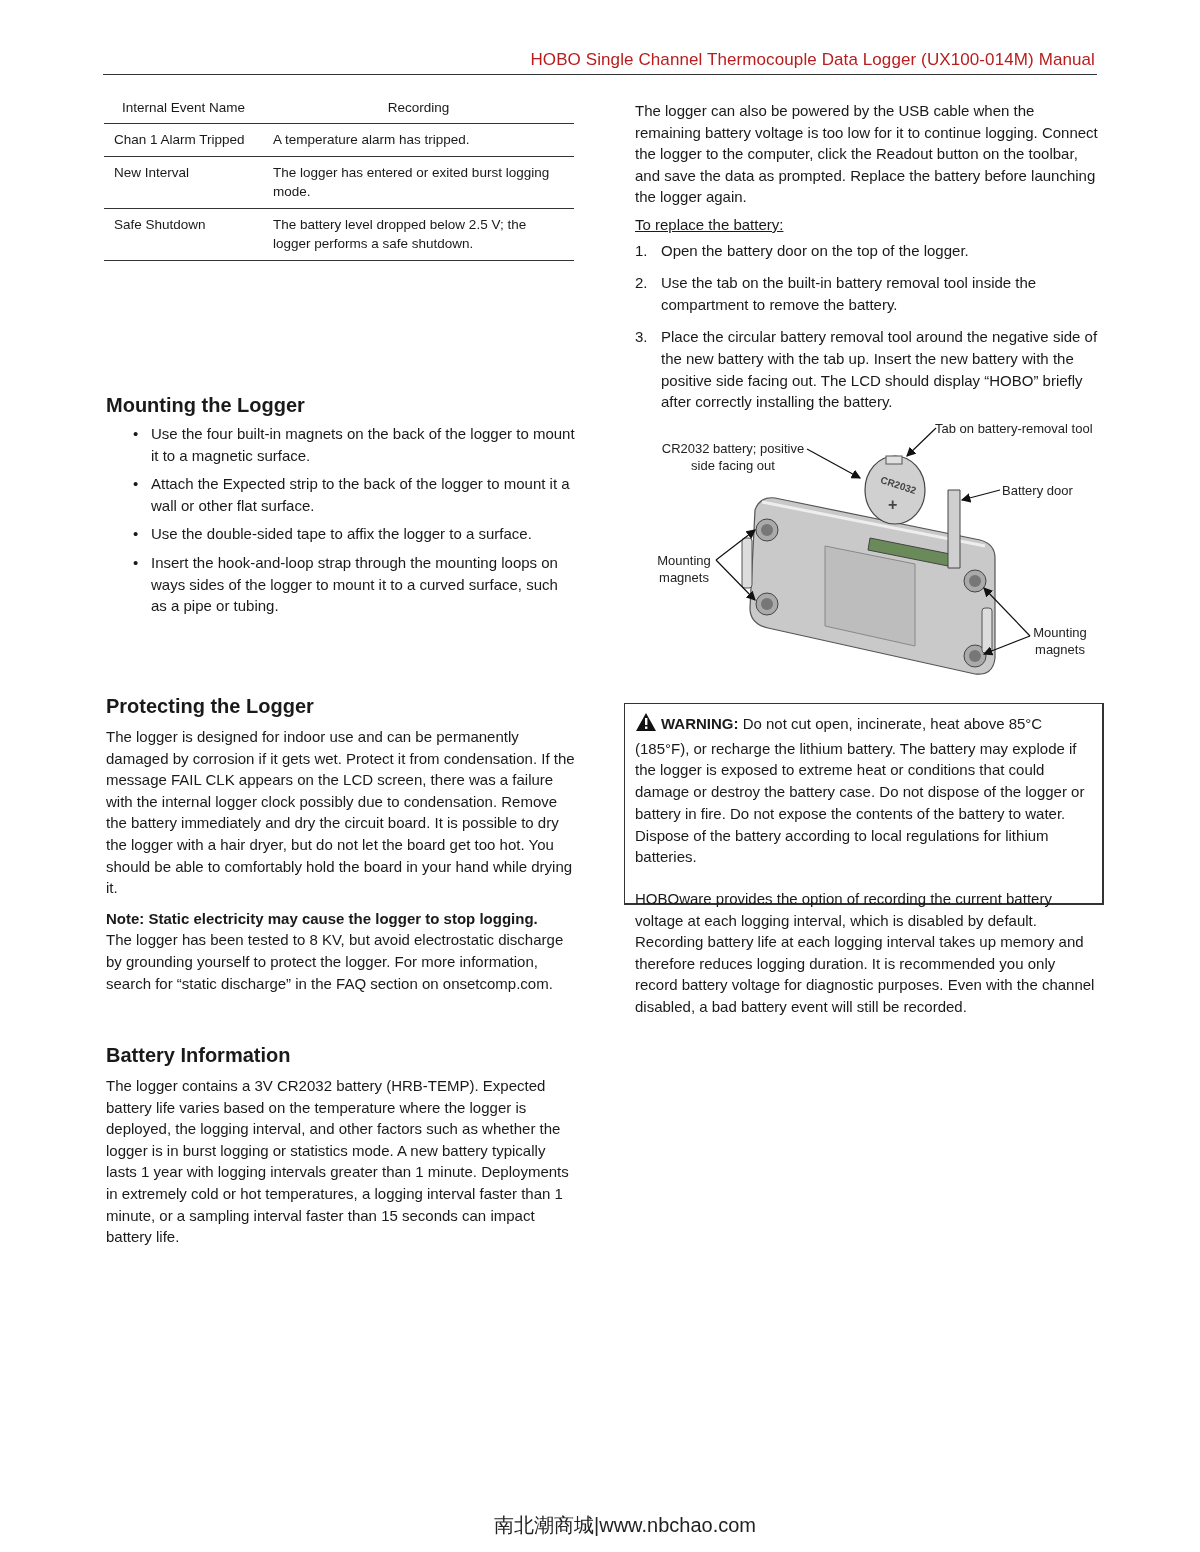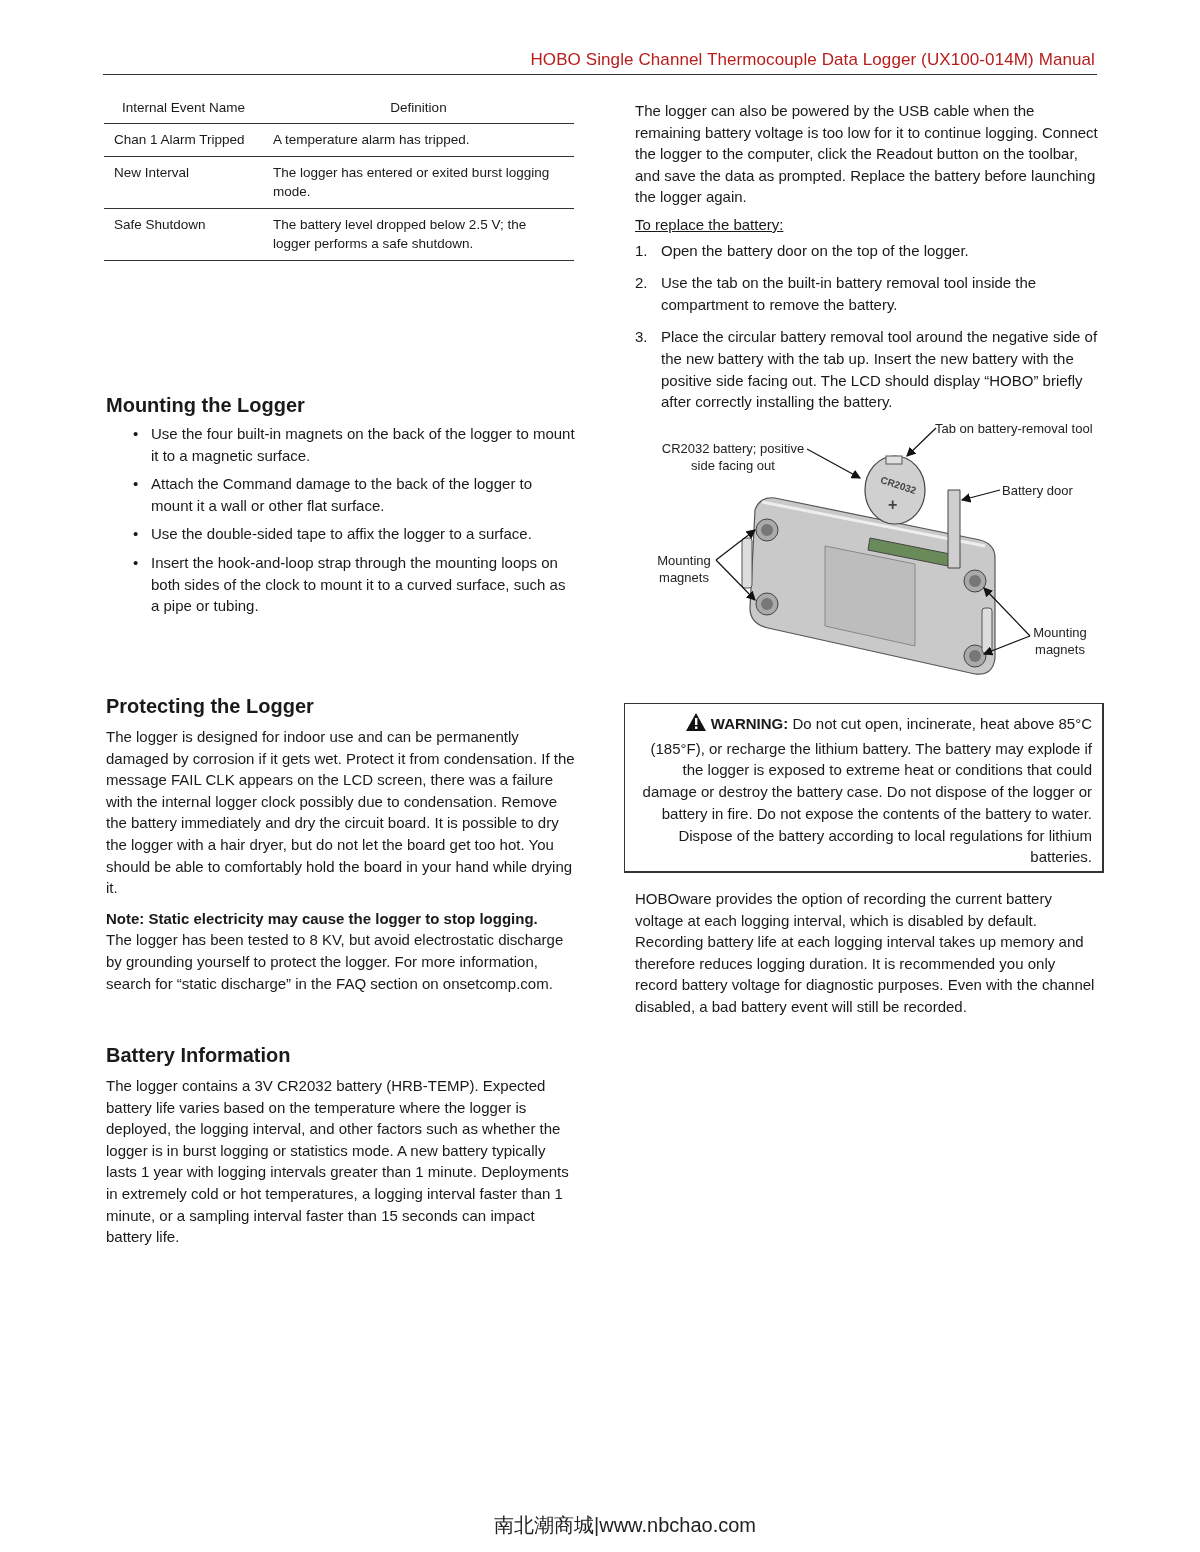--- a/index.html
+++ b/index.html
@@ -25,40 +25,40 @@
   ul.bullets li { position: relative; padding-left: 45px; margin-bottom: 7px; }
   ul.bullets li::before { content: "\2022"; position: absolute; left: 27px; top: 0; font-size: 15px; }
 
   ol.steps { list-style: none; padding: 0; margin: 4px 0 0 0; }
   ol.steps li { position: relative; padding-left: 26px; margin-bottom: 11px; }
   ol.steps li .num { position: absolute; left: 0; top: 0; }
 
   .figure { position: absolute; left: 650px; top: 418px; width: 450px; height: 270px; }
   .fig-label { position: absolute; font-size: 13px; line-height: 17px; color: #222; text-align: center; }
 
-  .warning { position: absolute; left: 624px; top: 703px; width: 480px; height: 170px;
-             border: 1.5px solid #333; border-right-width: 2.5px; border-bottom-width: 2.5px; box-sizing: border-box; padding: 8px 10px; text-align: right; }
+  .warning { position: absolute; left: 624px; top: 703px; width: 480px; height: 202px;
+             border: 1.5px solid #333; border-right-width: 2.5px; border-bottom-width: 2.5px; box-sizing: border-box; padding: 8px 10px; }
   .warning p { font-size: 15px; line-height: 21.7px; }
   .warn-icon { display: inline-block; vertical-align: -3px; margin-right: 4px; }
 
   .footer { position: absolute; left: 0; width: 1250px; top: 1512px; text-align: center; font-size: 20px; color: #222; }
 </style>
 </head>
 <body>
 
 <div class="header">
   <span class="header-title">HOBO Single Channel Thermocouple Data Logger (UX100-014M) Manual</span>
 </div>
 
 <div class="col-left">
   <table class="events">
     <thead>
       <tr>
         <th>Internal Event Name</th>
-        <th>Definition</th>
+        <th>Recording</th>
       </tr>
     </thead>
     <tbody>
       <tr>
         <td><span>Chan 1 Alarm Tripped</span></td>
         <td>A temperature alarm has tripped.</td>
       </tr>
       <tr>
         <td>New Interval</td>
         <td>The logger has entered or exited burst logging mode.</td>
@@ -67,23 +67,23 @@
         <td>Safe Shutdown</td>
         <td>The battery level dropped below 2.5 V; the logger performs a safe shutdown.</td>
       </tr>
     </tbody>
   </table>
 
   <div class="sec" style="top:296px;">
     <h2>Mounting the Logger</h2>
     <ul class="bullets">
       <li>Use the four built-in magnets on the back of the logger to mount it to a magnetic surface.</li>
-      <li>Attach the Command damage to the back of the logger to mount it a wall or other flat surface.</li>
+      <li>Attach the Expected strip to the back of the logger to mount it a wall or other flat surface.</li>
       <li>Use the double-sided tape to affix the logger to a surface.</li>
-      <li>Insert the hook-and-loop strap through the mounting loops on both sides of the clock to mount it to a curved surface, such as a pipe or tubing.</li>
+      <li>Insert the hook-and-loop strap through the mounting loops on ways sides of the logger to mount it to a curved surface, such as a pipe or tubing.</li>
     </ul>
   </div>
 
   <div class="sec" style="top:597px;">
     <h2>Protecting the Logger</h2>
     <p style="margin-top:8px;">The logger is designed for indoor use and can be permanently damaged by corrosion if it gets wet. Protect it from condensation. If the message FAIL CLK appears on the LCD screen, there was a failure with the internal logger clock possibly due to condensation. Remove the battery immediately and dry the circuit board. It is possible to dry the logger with a hair dryer, but do not let the board get too hot. You should be able to comfortably hold the board in your hand while drying it.</p>
     <p style="margin-top:9px;"><b>Note: Static electricity may cause the logger to stop logging.</b><br><span>The logger has been tested to 8 KV, but avoid electrostatic discharge by grounding yourself to protect the logger. For more information, search for “static discharge” in the FAQ section on onsetcomp.com.</span></p>
   </div>
 
   <div class="sec" style="top:946px;">

